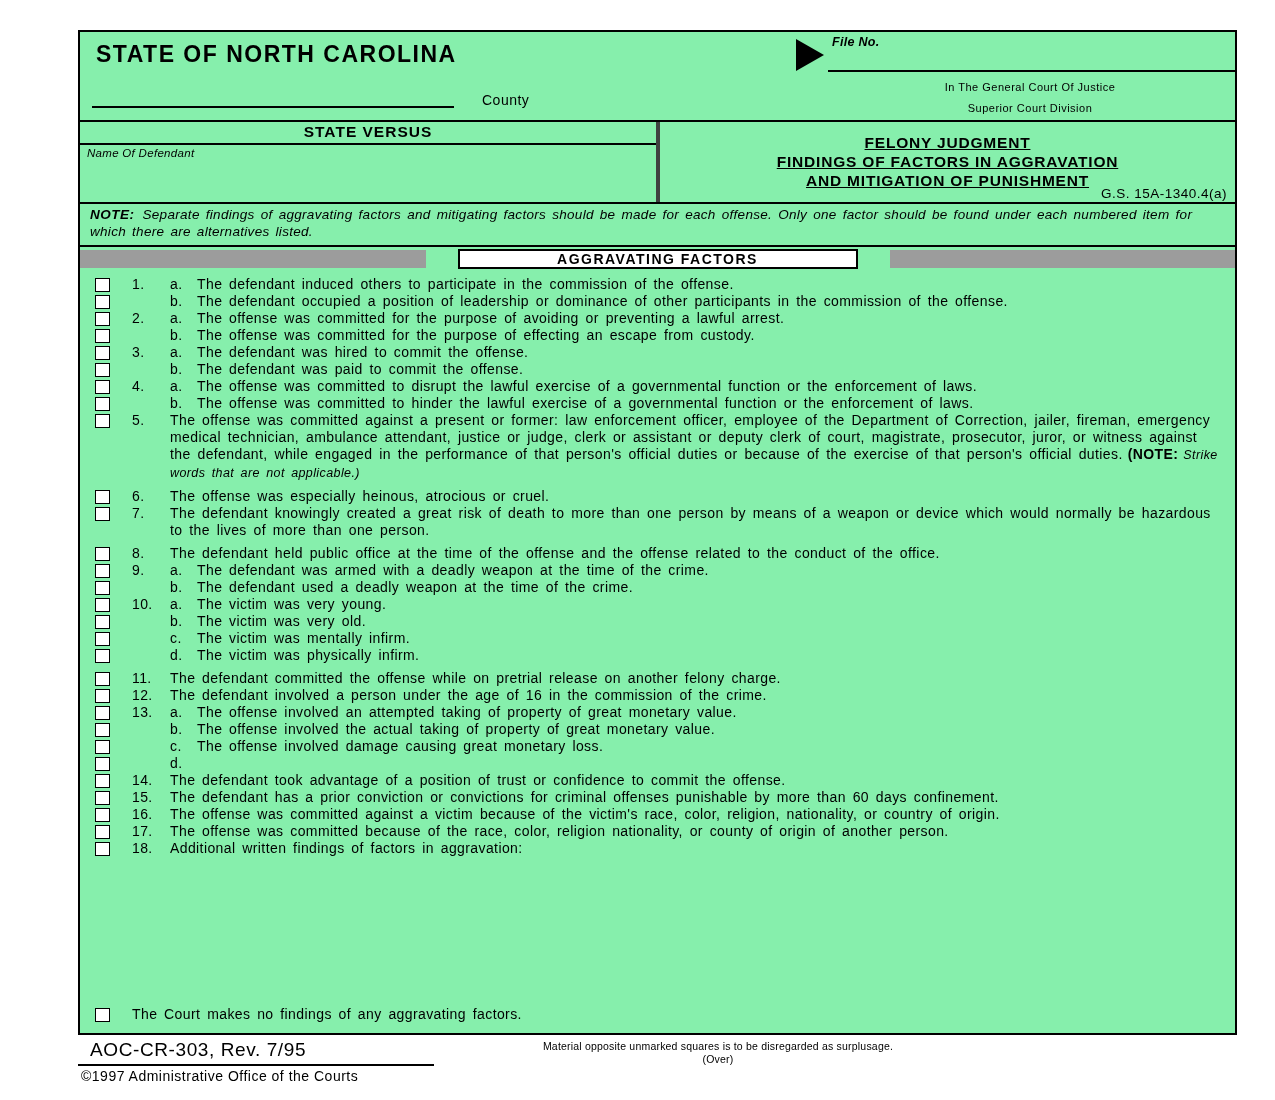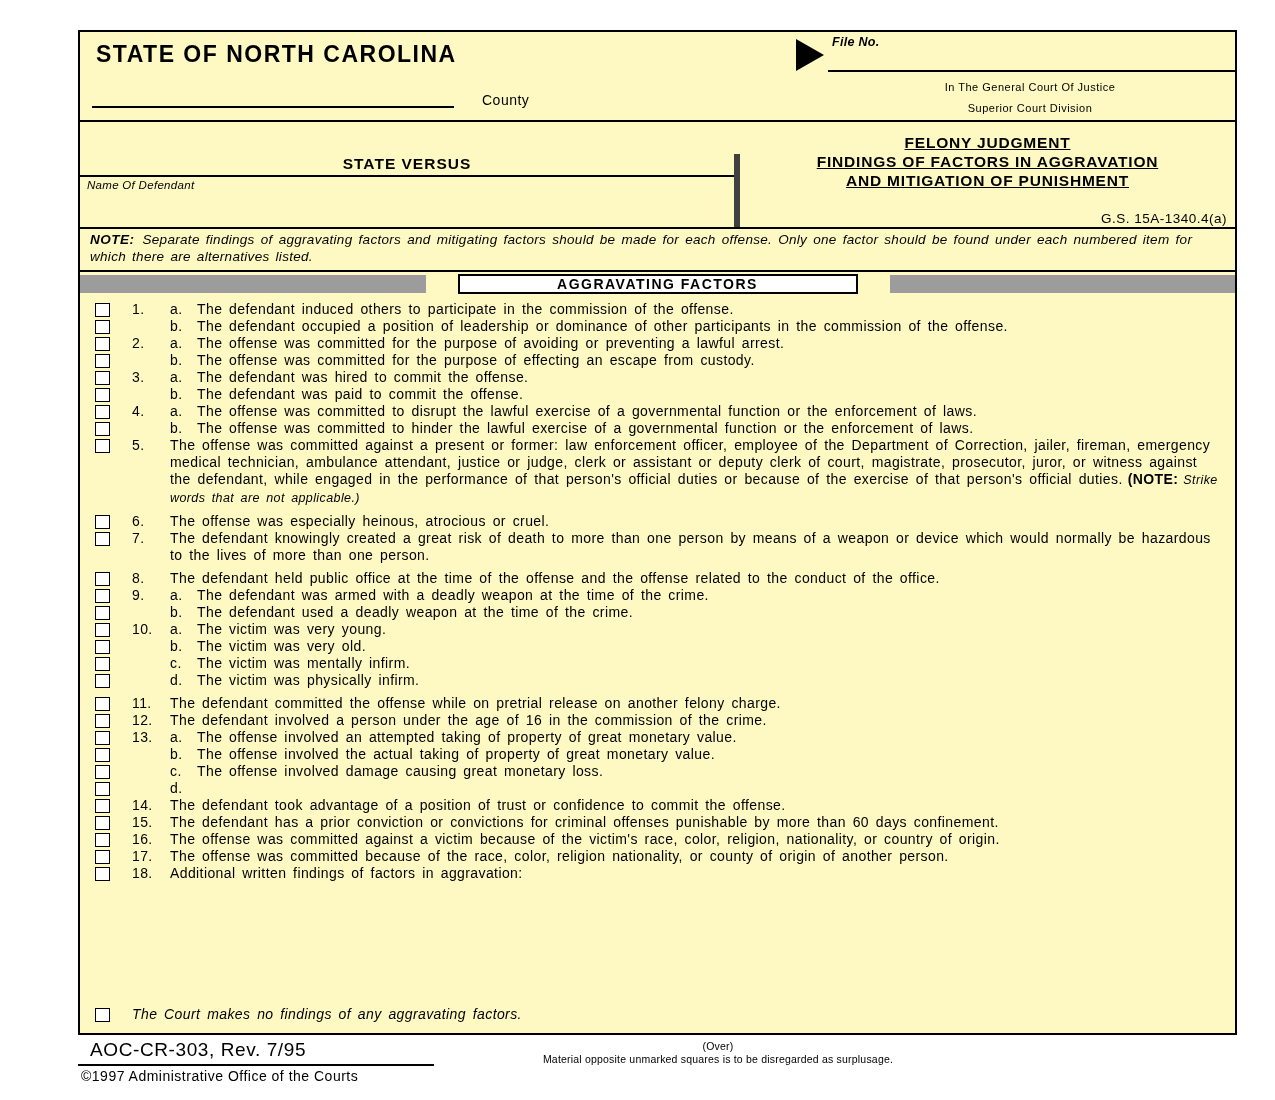--- a/index.html
+++ b/index.html
@@ -5,39 +5,39 @@
 <style>
   * { box-sizing: border-box; margin: 0; padding: 0; }
   html, body { background: #fff; }
   body {
     width: 1275px; height: 1100px; position: relative;
     font-family: "Liberation Sans", "DejaVu Sans", sans-serif;
     color: #000;
   }
   .form {
     position: absolute; left: 78px; top: 30px; width: 1159px; height: 1005px;
-    border: 2px solid #000; display: flex; flex-direction: column; background: #fef9c3;
+    border: 2px solid #000; display: flex; flex-direction: column; background: #86efac;
   }
 
   
   .header { position: relative; flex: 0 0 90px; border-bottom: 2px solid #000; }
   .state-title { position: absolute; left: 16px; top: 9px; font-size: 23px; font-weight: bold; letter-spacing: 1.5px; }
   .county-group { position: absolute; left: 12px; top: 50px; display: flex; align-items: flex-end; }
   .county-line { display: inline-block; width: 362px; height: 26px; border-bottom: 2px solid #000; }
   .county-label { font-size: 14px; letter-spacing: 0.5px; margin-left: 28px; }
   .arrow-icon { position: absolute; left: 716px; top: 7px; width: 0; height: 0;
     border-top: 16px solid transparent; border-bottom: 16px solid transparent; border-left: 28px solid #000; }
   .file-no-label { position: absolute; left: 752px; top: 3px; font-size: 12.5px; font-style: italic; letter-spacing: 0.3px; font-weight: bold; }
   .file-no-line { position: absolute; left: 748px; right: 0; top: 38px; border-bottom: 2px solid #000; height: 0; }
   .court-block { position: absolute; left: 744px; top: 45px; width: 412px; text-align: center;
     font-size: 11px; letter-spacing: 0.5px; line-height: 21px; }
 
   
   .caption { display: flex; flex: 0 0 82px; border-bottom: 2px solid #000; }
-  .caption-left { width: 660px; border-right: 6px solid #404040; margin-top: 32px; }
+  .caption-left { width: 580px; border-right: 4px solid #404040; }
   .state-versus { text-align: center; font-weight: bold; font-size: 15.5px; letter-spacing: 1px;
     border-bottom: 2px solid #000; padding: 1px 0 2px; }
   .defendant-label { font-size: 11.5px; font-style: italic; padding: 2px 7px; letter-spacing: 0.3px; }
   .caption-right { flex: 1; position: relative; text-align: center; padding-top: 11px; text-decoration: underline; }
   .form-title { font-weight: bold; font-size: 15.5px; letter-spacing: 0.8px; line-height: 19px; }
   .statute { position: absolute; right: 8px; bottom: 1px; font-size: 13.5px; letter-spacing: 0.5px; }
 
   
   .note { padding: 3px 14px 5px 10px; font-size: 13.5px; letter-spacing: 0.3px; word-spacing: 2px;
     line-height: 16.5px; border-bottom: 2px solid #000; flex: 0 0 auto; }
@@ -60,21 +60,21 @@
   .num { flex: 0 0 38px; margin-left: 22px; }
   .letter { flex: 0 0 27px; }
   .letter:empty { display: none; }
   .text { flex: 1; }
   .fnote-label { font-weight: bold; margin-left: 5px; }
   .fnote-text { font-style: italic; font-size: 12.5px; margin-left: 5px; }
   .fnote-label:empty, .fnote-text:empty { display: none; margin: 0; }
   .f-6, .f-8, .f-11 { margin-top: 6px; }
   .write-area { flex: 1; }
   .no-findings { margin-bottom: 10px; }
-  .nf-text { margin-left: 22px; flex: 1; font-style: italic; }
+  .nf-text { margin-left: 22px; flex: 1; }
 
   
   .footer { position: absolute; left: 78px; top: 1039px; width: 1159px; }
   .form-number { font-size: 19px; letter-spacing: 0.6px; padding: 0 0 3px 12px;
     border-bottom: 2px solid #000; width: 356px; }
   .copyright { font-size: 14px; letter-spacing: 0.5px; padding: 2px 0 0 3px; }
   .footer-center { position: absolute; left: 380px; top: 1px; width: 520px; text-align: center;
     font-size: 10.5px; line-height: 12.5px; letter-spacing: 0.2px; }
 </style>
 </head>
@@ -303,16 +303,16 @@
       <span class="nf-text">The Court makes no findings of any aggravating factors.</span>
     </div>
   </div>
 
 </div>
 
 <div class="footer">
   <div class="form-number">AOC-CR-303, Rev. 7/95</div>
   <div class="copyright">©1997 Administrative Office of the Courts</div>
   <div class="footer-center">
+    <div>Material opposite unmarked squares is to be disregarded as surplusage.</div>
     <div>(Over)</div>
-    <div>Material opposite unmarked squares is to be disregarded as surplusage.</div>
   </div>
 </div>
 
 </body></html>

